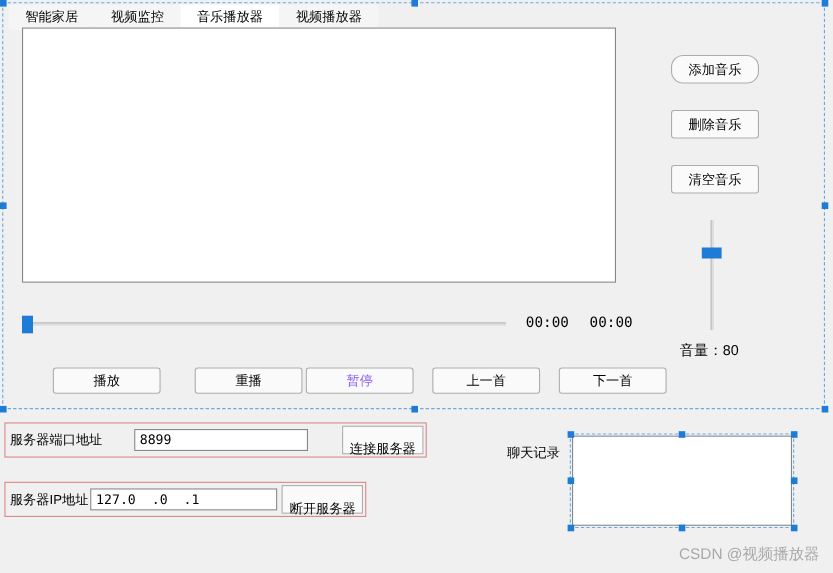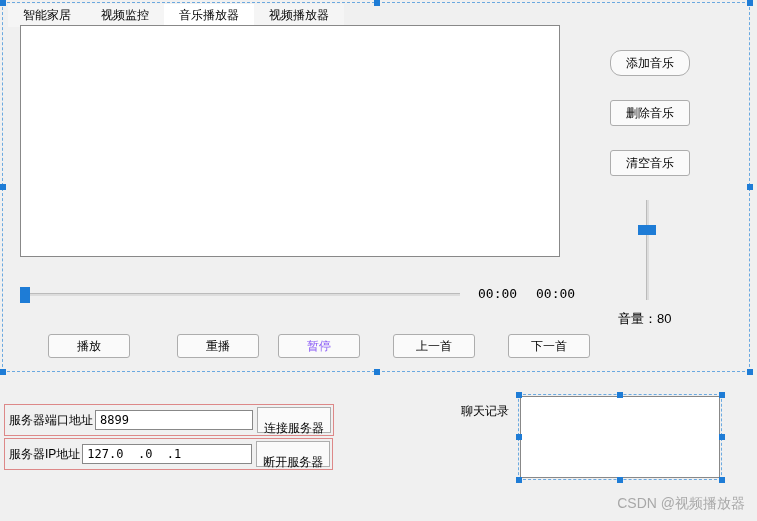--- a/index.html
+++ b/index.html
@@ -118,21 +118,21 @@
     }
     .volume-label {
       position: absolute;
       top: 310px;
       left: 618px;
       font-size: 13px;
     }
     .ctrl-btn {
       position: absolute;
       top: 334px;
-      width: 82px;
+      width: 98px;
       height: 24px;
       background: #fafafa;
       border: 1px solid #adadad;
       border-radius: 3px;
       font-size: 12px;
       cursor: pointer;
     }
     .ctrl-btn.disabled {
       color: #8b5cf6;
     }
@@ -230,21 +230,21 @@
   <div class="volume-label">
     <span>音量：</span><span>80</span>
   </div>
 
   <button class="ctrl-btn" style="left:48px;">播放</button>
   <button class="ctrl-btn" style="left:177px;">重播</button>
   <button class="ctrl-btn disabled" style="left:278px;">暂停</button>
   <button class="ctrl-btn" style="left:393px;">上一首</button>
   <button class="ctrl-btn" style="left:508px;">下一首</button>
 
-  <div class="server-row" style="top:404px; left:4px;">
+  <div class="server-row" style="top:384px; left:4px;gap:27px;">
     <span class="server-label">服务器端口地址</span>
     <input class="server-input" style="width: 158px;" value="8899">
     <button class="server-btn">连接服务器</button>
   </div>
 
   <div class="server-row" style="top:438px; left:4px;">
     <span class="server-label">服务器IP地址</span>
     <input class="server-input" style="width: 170px;" value="127.0  .0  .1">
     <button class="server-btn">断开服务器</button>
   </div>

